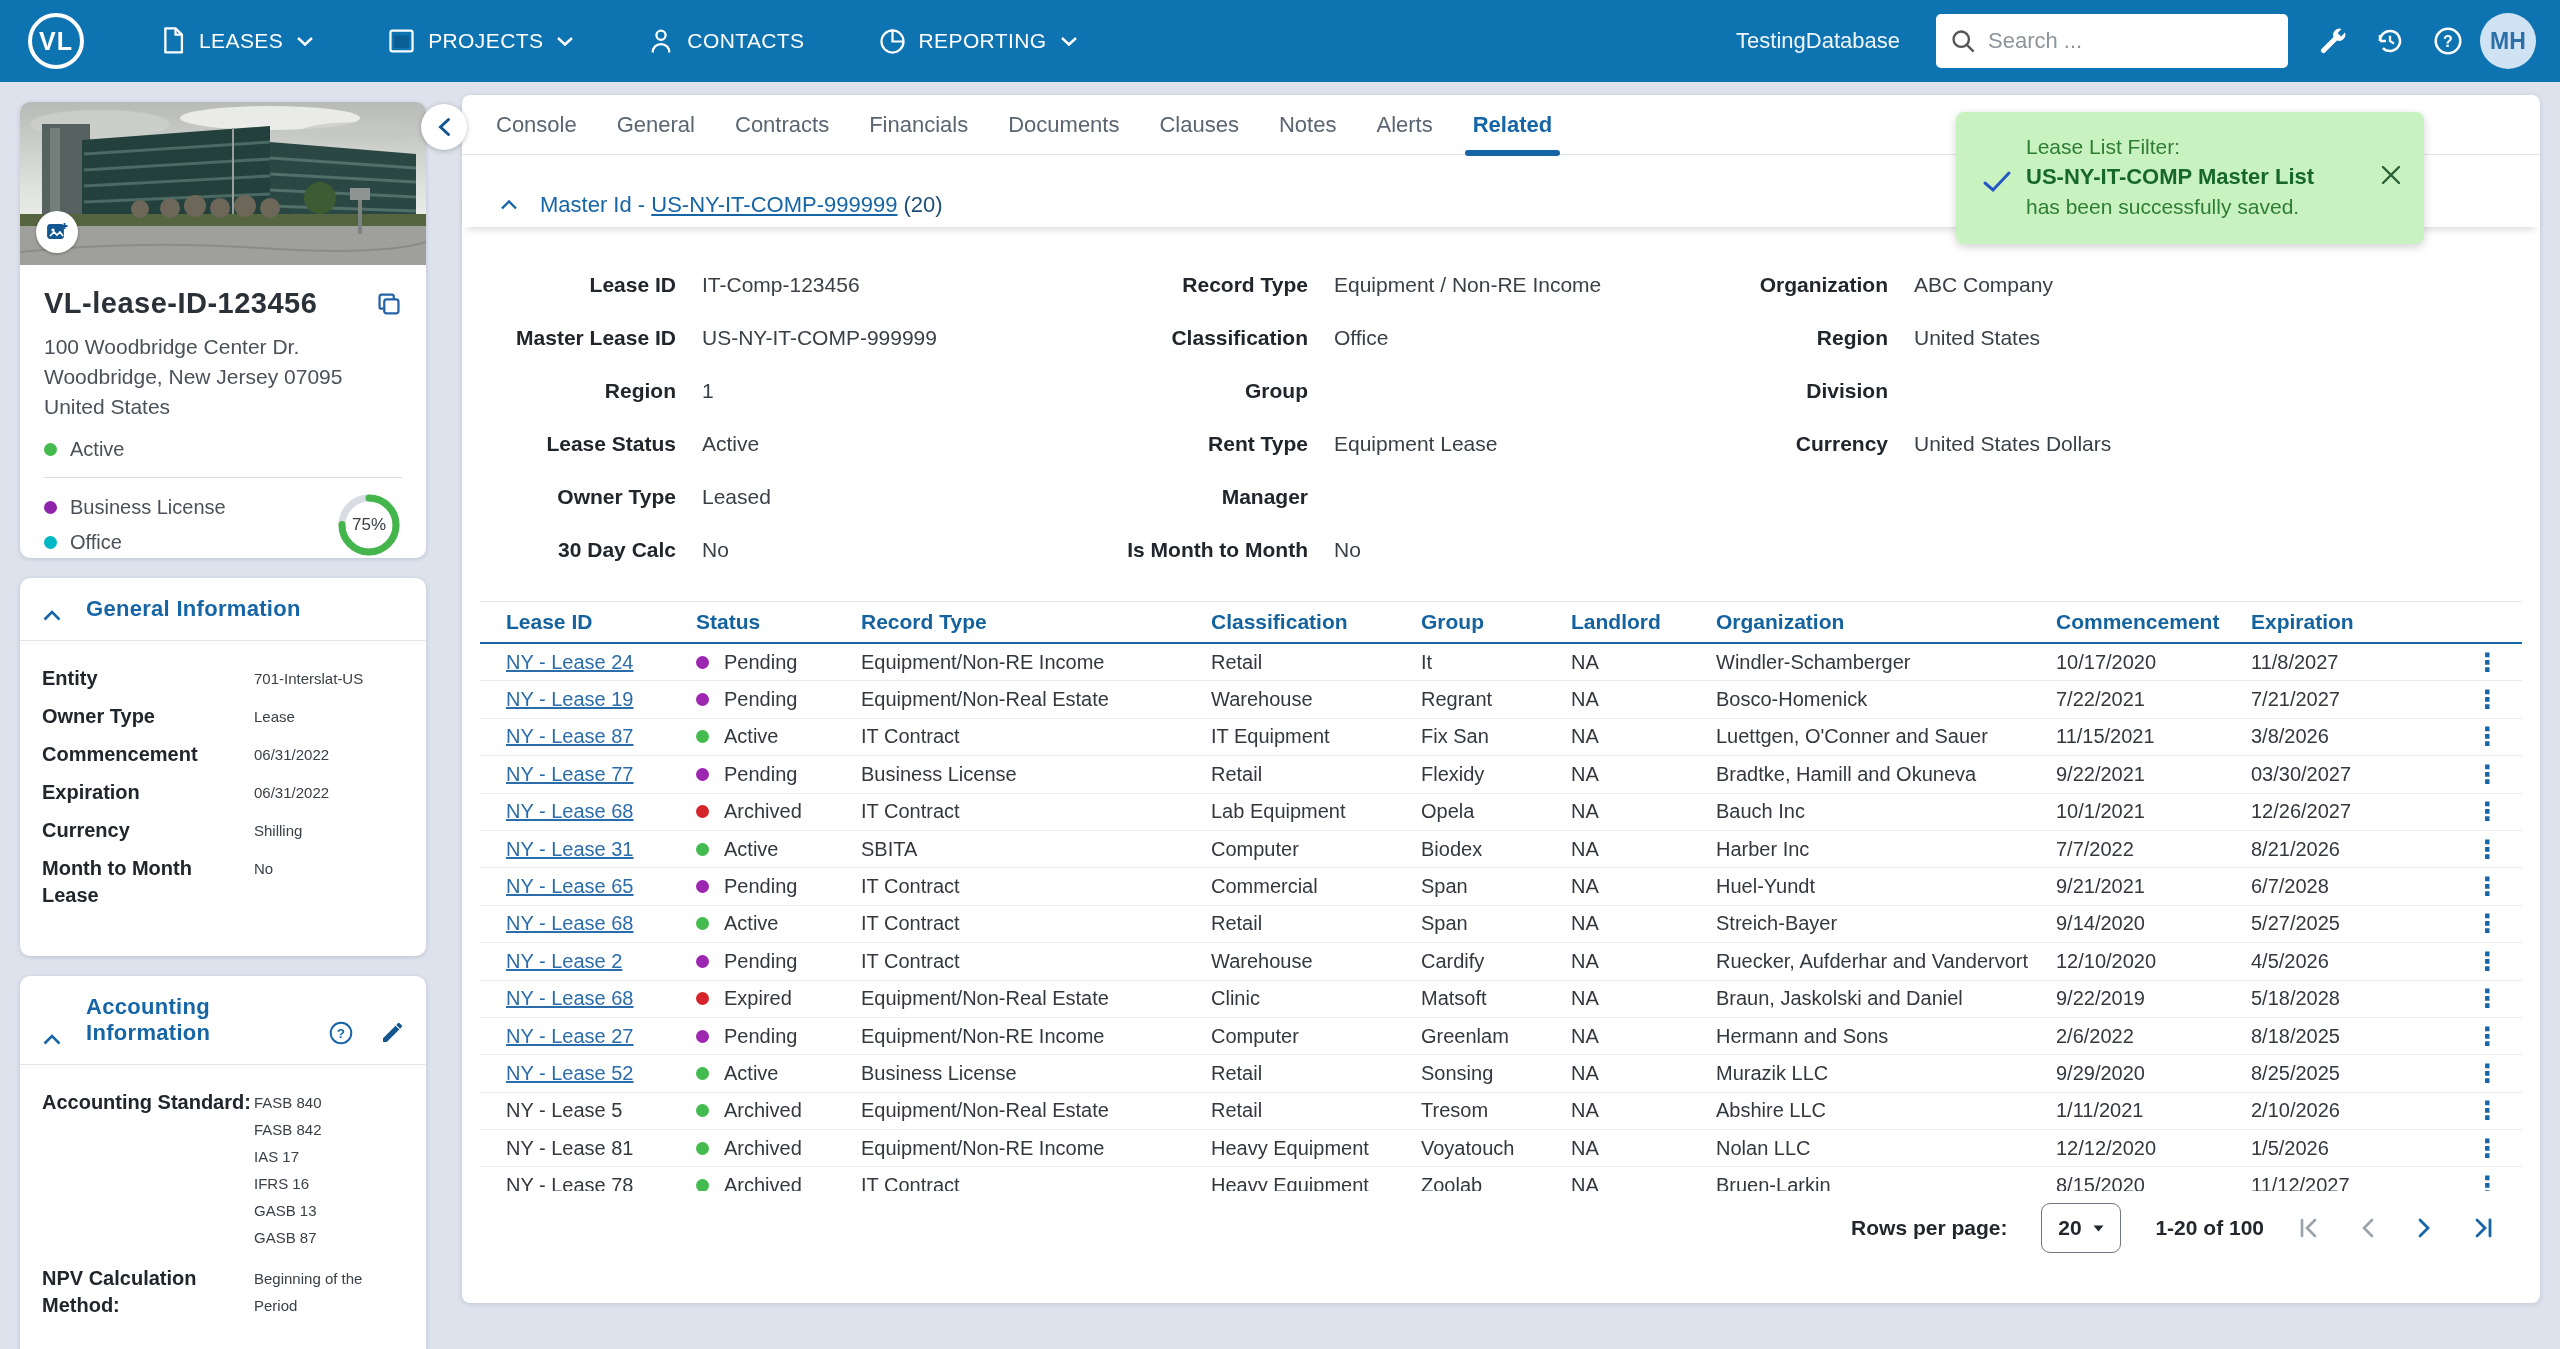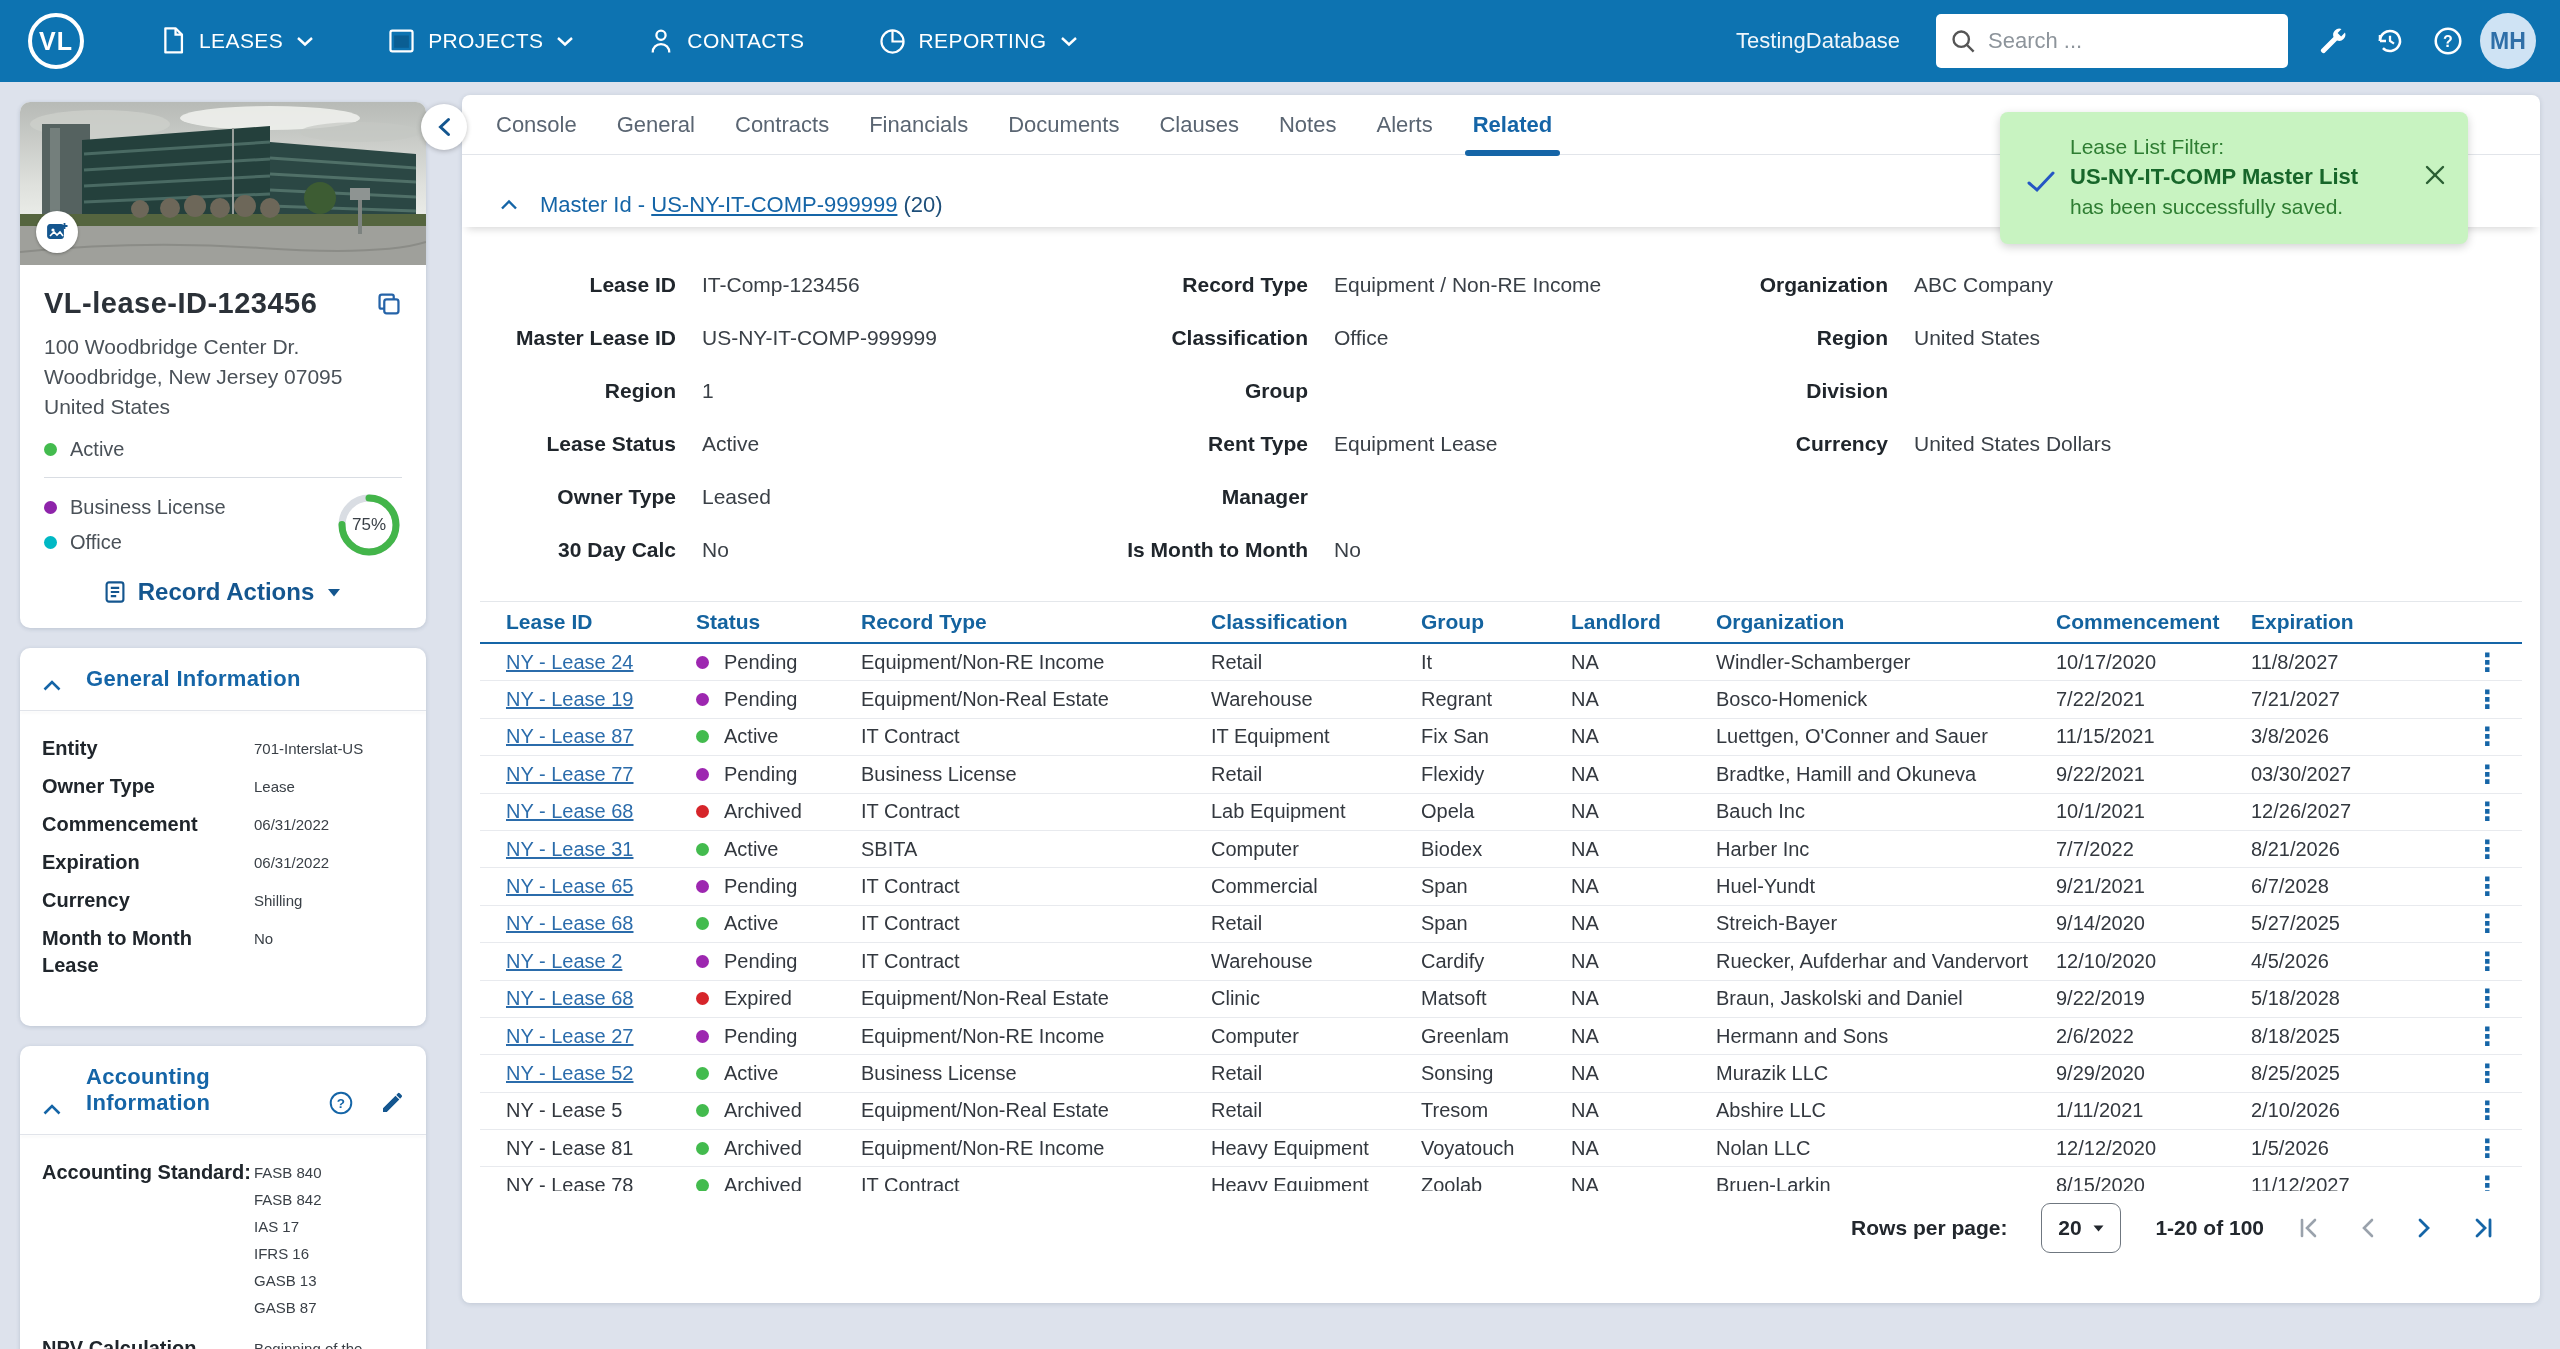--- a/index.html
+++ b/index.html
@@ -81,21 +81,21 @@
 
   
   .tfoot { display:flex; align-items:center; justify-content:flex-end; gap:34px; height:74px; padding-right:46px; }
   .rpp-label { font-size:21px; font-weight:bold; color:#22272d; }
   .rpp-box { width:80px; height:50px; border:1.5px solid #6f7780; border-radius:9px; display:flex; align-items:center; justify-content:center; gap:10px; font-size:21px; font-weight:bold; color:#22272d; cursor:pointer; }
   .range { font-size:21px; font-weight:bold; color:#22272d; }
   .pagers { display:flex; align-items:center; gap:40px; }
   .pager { cursor:pointer; }
 
   
-  .toast { position:absolute; left:2000px; top:112px; width:468px; background:#c8f3c1; border-radius:8px; box-shadow:0 3px 10px rgba(0,0,0,.18); padding:20px 58px 22px 70px; z-index:40; }
+  .toast { position:absolute; left:1956px; top:112px; width:468px; background:#c8f3c1; border-radius:8px; box-shadow:0 3px 10px rgba(0,0,0,.18); padding:20px 58px 22px 70px; z-index:40; }
   .toast-check { position:absolute; left:26px; top:58px; }
   .toast-close { position:absolute; right:22px; top:52px; cursor:pointer; }
   .toast-l1, .toast-l3 { font-size:21px; color:#2e7d32; line-height:30px; }
   .toast-l2 { font-size:22px; font-weight:bold; color:#17662a; line-height:30px; }
 
   
   .collapse-btn { position:absolute; left:421px; top:104px; width:46px; height:46px; border-radius:50%; background:#fff; box-shadow:0 1px 5px rgba(0,0,0,.25); display:flex; align-items:center; justify-content:center; cursor:pointer; z-index:35; }
 </style>
 </head>
 <body>
@@ -284,36 +284,20 @@
         </div>
       </div>
       <div class="donut-wrap">
         <svg width="66" height="66" viewBox="0 0 66 66">
           <circle cx="33" cy="33" r="27" fill="none" stroke="#d9dde3" stroke-width="7"></circle>
           <circle cx="33" cy="33" r="27" fill="none" stroke="#43b54a" stroke-width="7" stroke-dasharray="127.2 42.4" stroke-linecap="round" transform="rotate(-90 33 33)"></circle>
         </svg>
         <span class="donut-label">75%</span>
       </div>
     </div>
-    <div class="record-actions">
-      <span>
-          <svg width="22" height="24" viewBox="0 0 18 20" fill="none" stroke="#14568f" stroke-width="1.8">
-            <rect x="2" y="2" width="14" height="16" rx="2"></rect>
-            <line x1="5.5" y1="6.5" x2="12.5" y2="6.5"></line>
-            <line x1="5.5" y1="10" x2="12.5" y2="10"></line>
-            <line x1="5.5" y1="13.5" x2="10" y2="13.5"></line>
-          </svg>
-        </span>
-      <span>Record Actions</span>
-      <span>
-          <svg width="16" height="11" viewBox="0 0 16 11">
-            <polygon points="2,2 14,2 8,9.5" fill="#14568f"></polygon>
-          </svg>
-        </span>
-    </div>
   </div>
 
   <div class="card">
     <div class="sec-head">
       <span>
           <svg width="20" height="13" viewBox="0 0 20 13" fill="none" stroke="#1565a7" stroke-width="2.6">
             <polyline points="2.5,10.5 10,3 17.5,10.5"></polyline>
           </svg>
         </span>
       <span class="sec-title">General Information</span>

